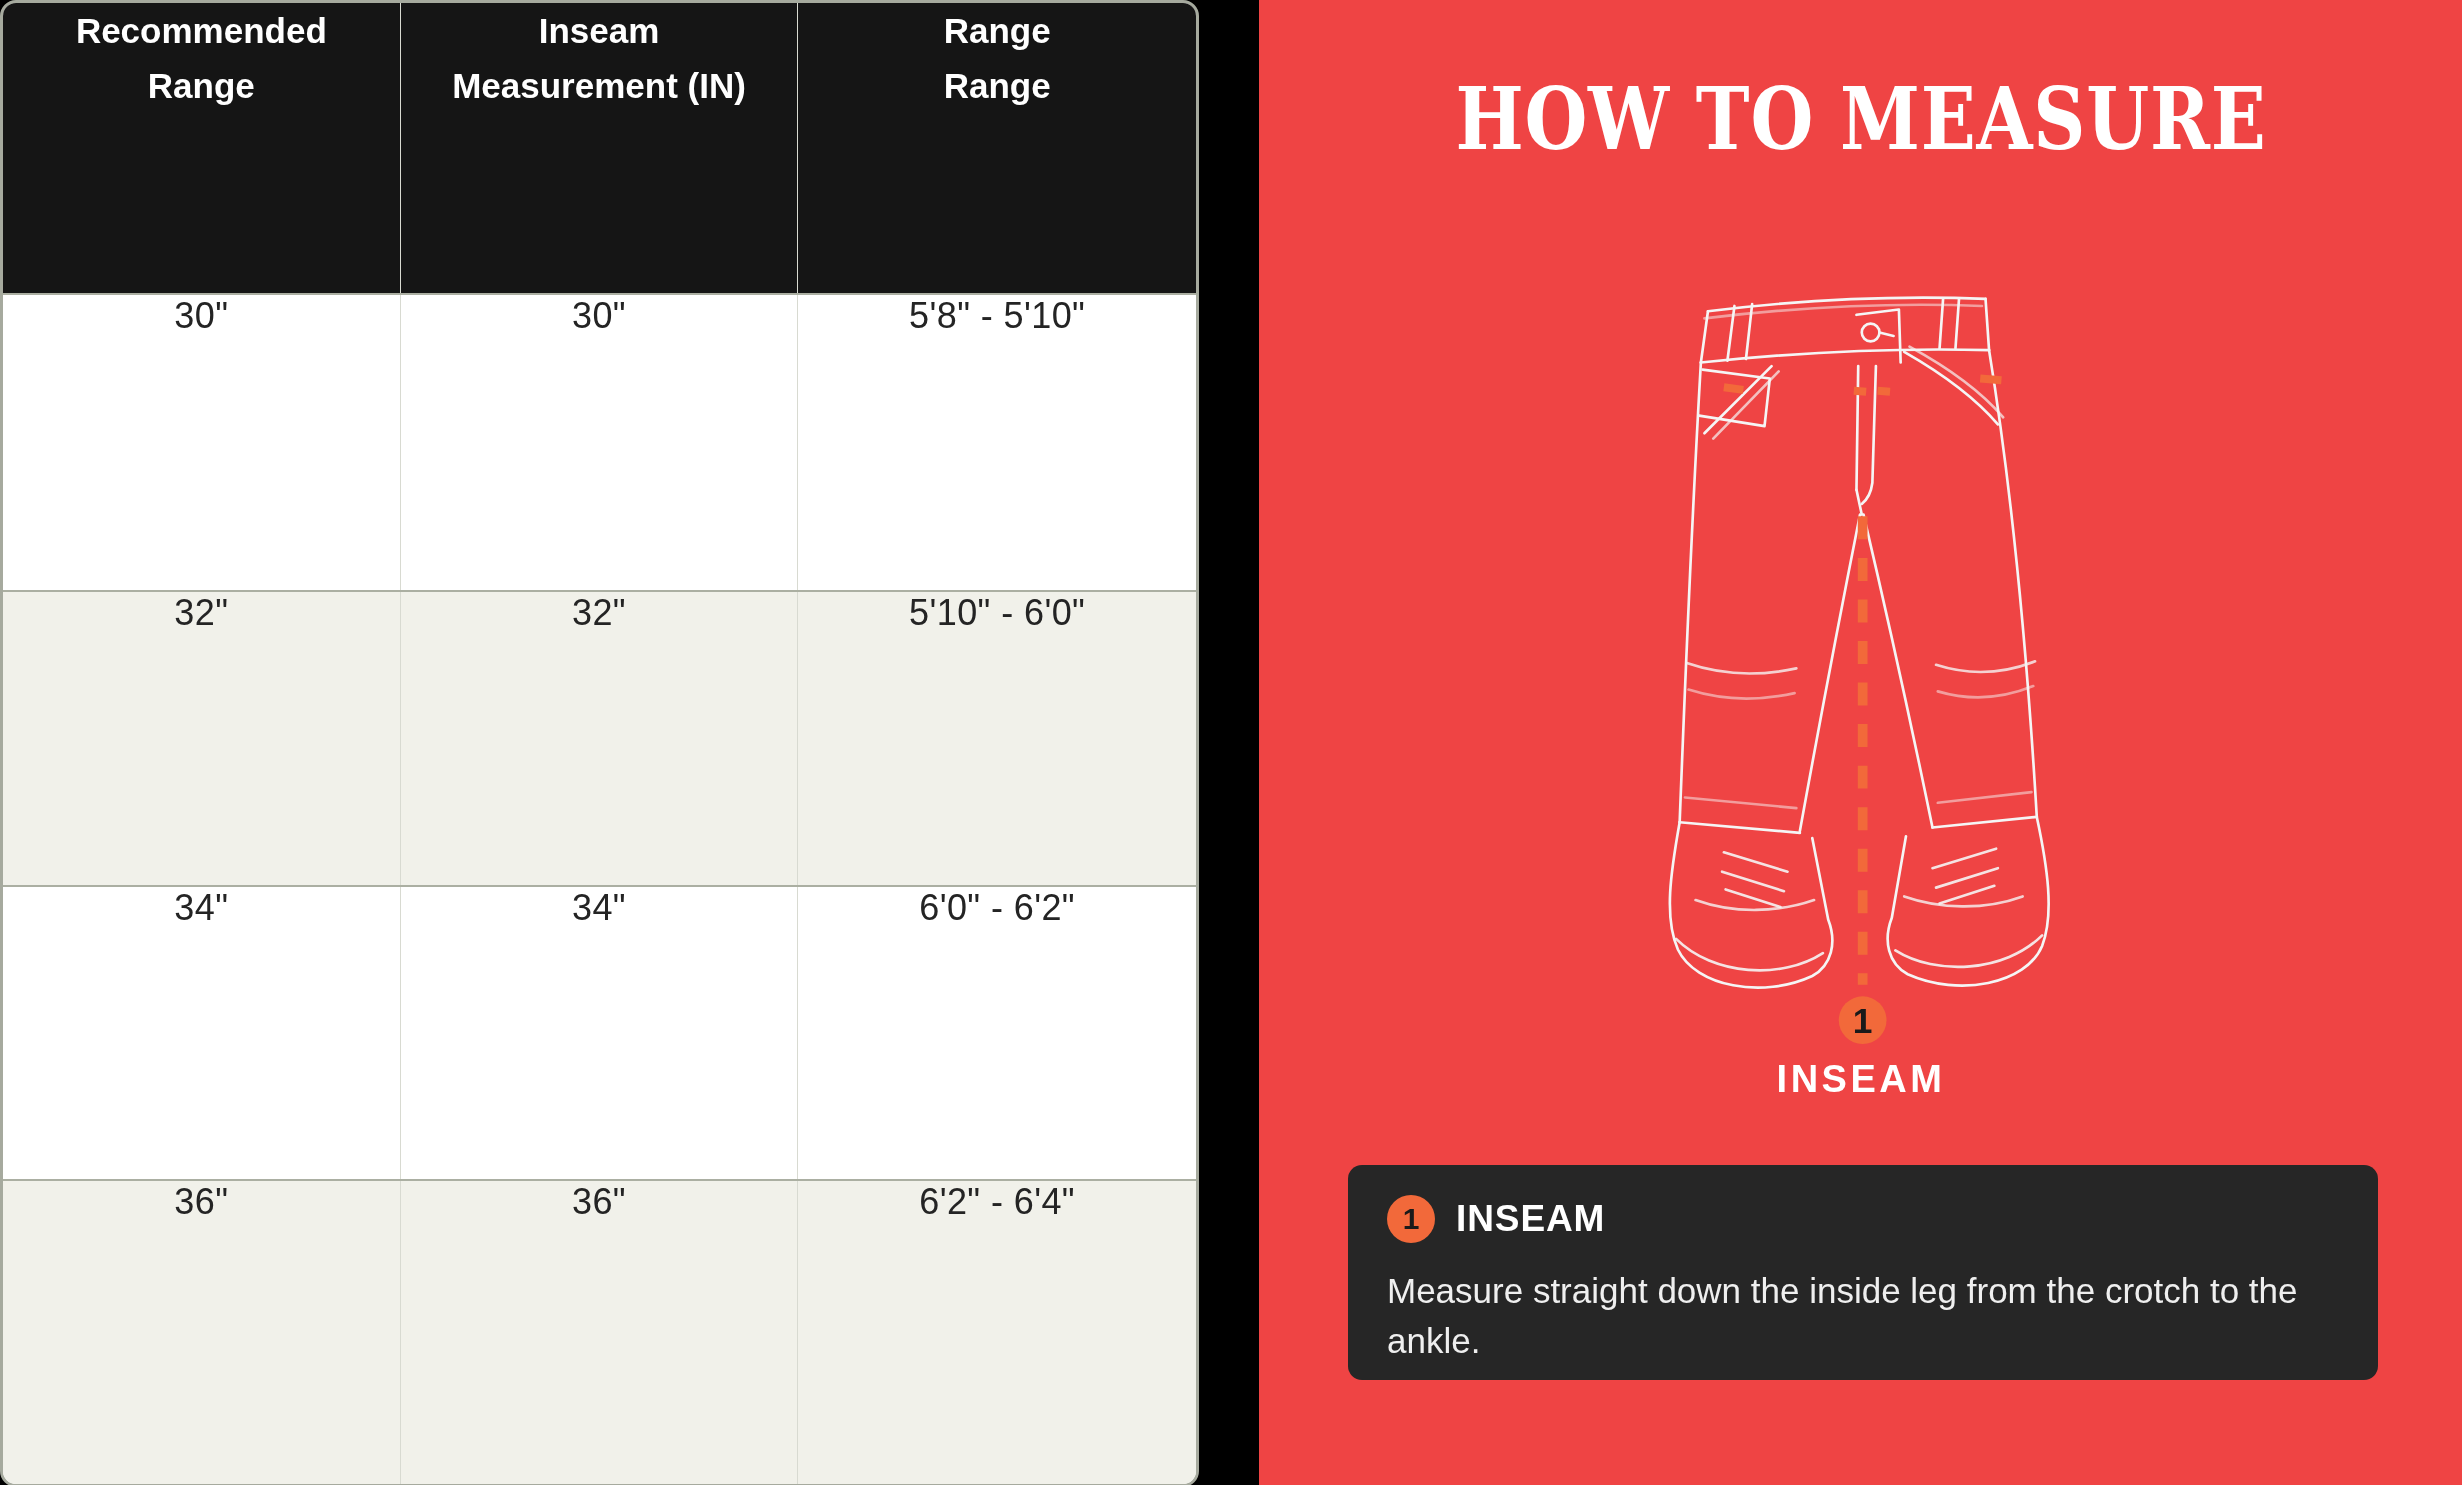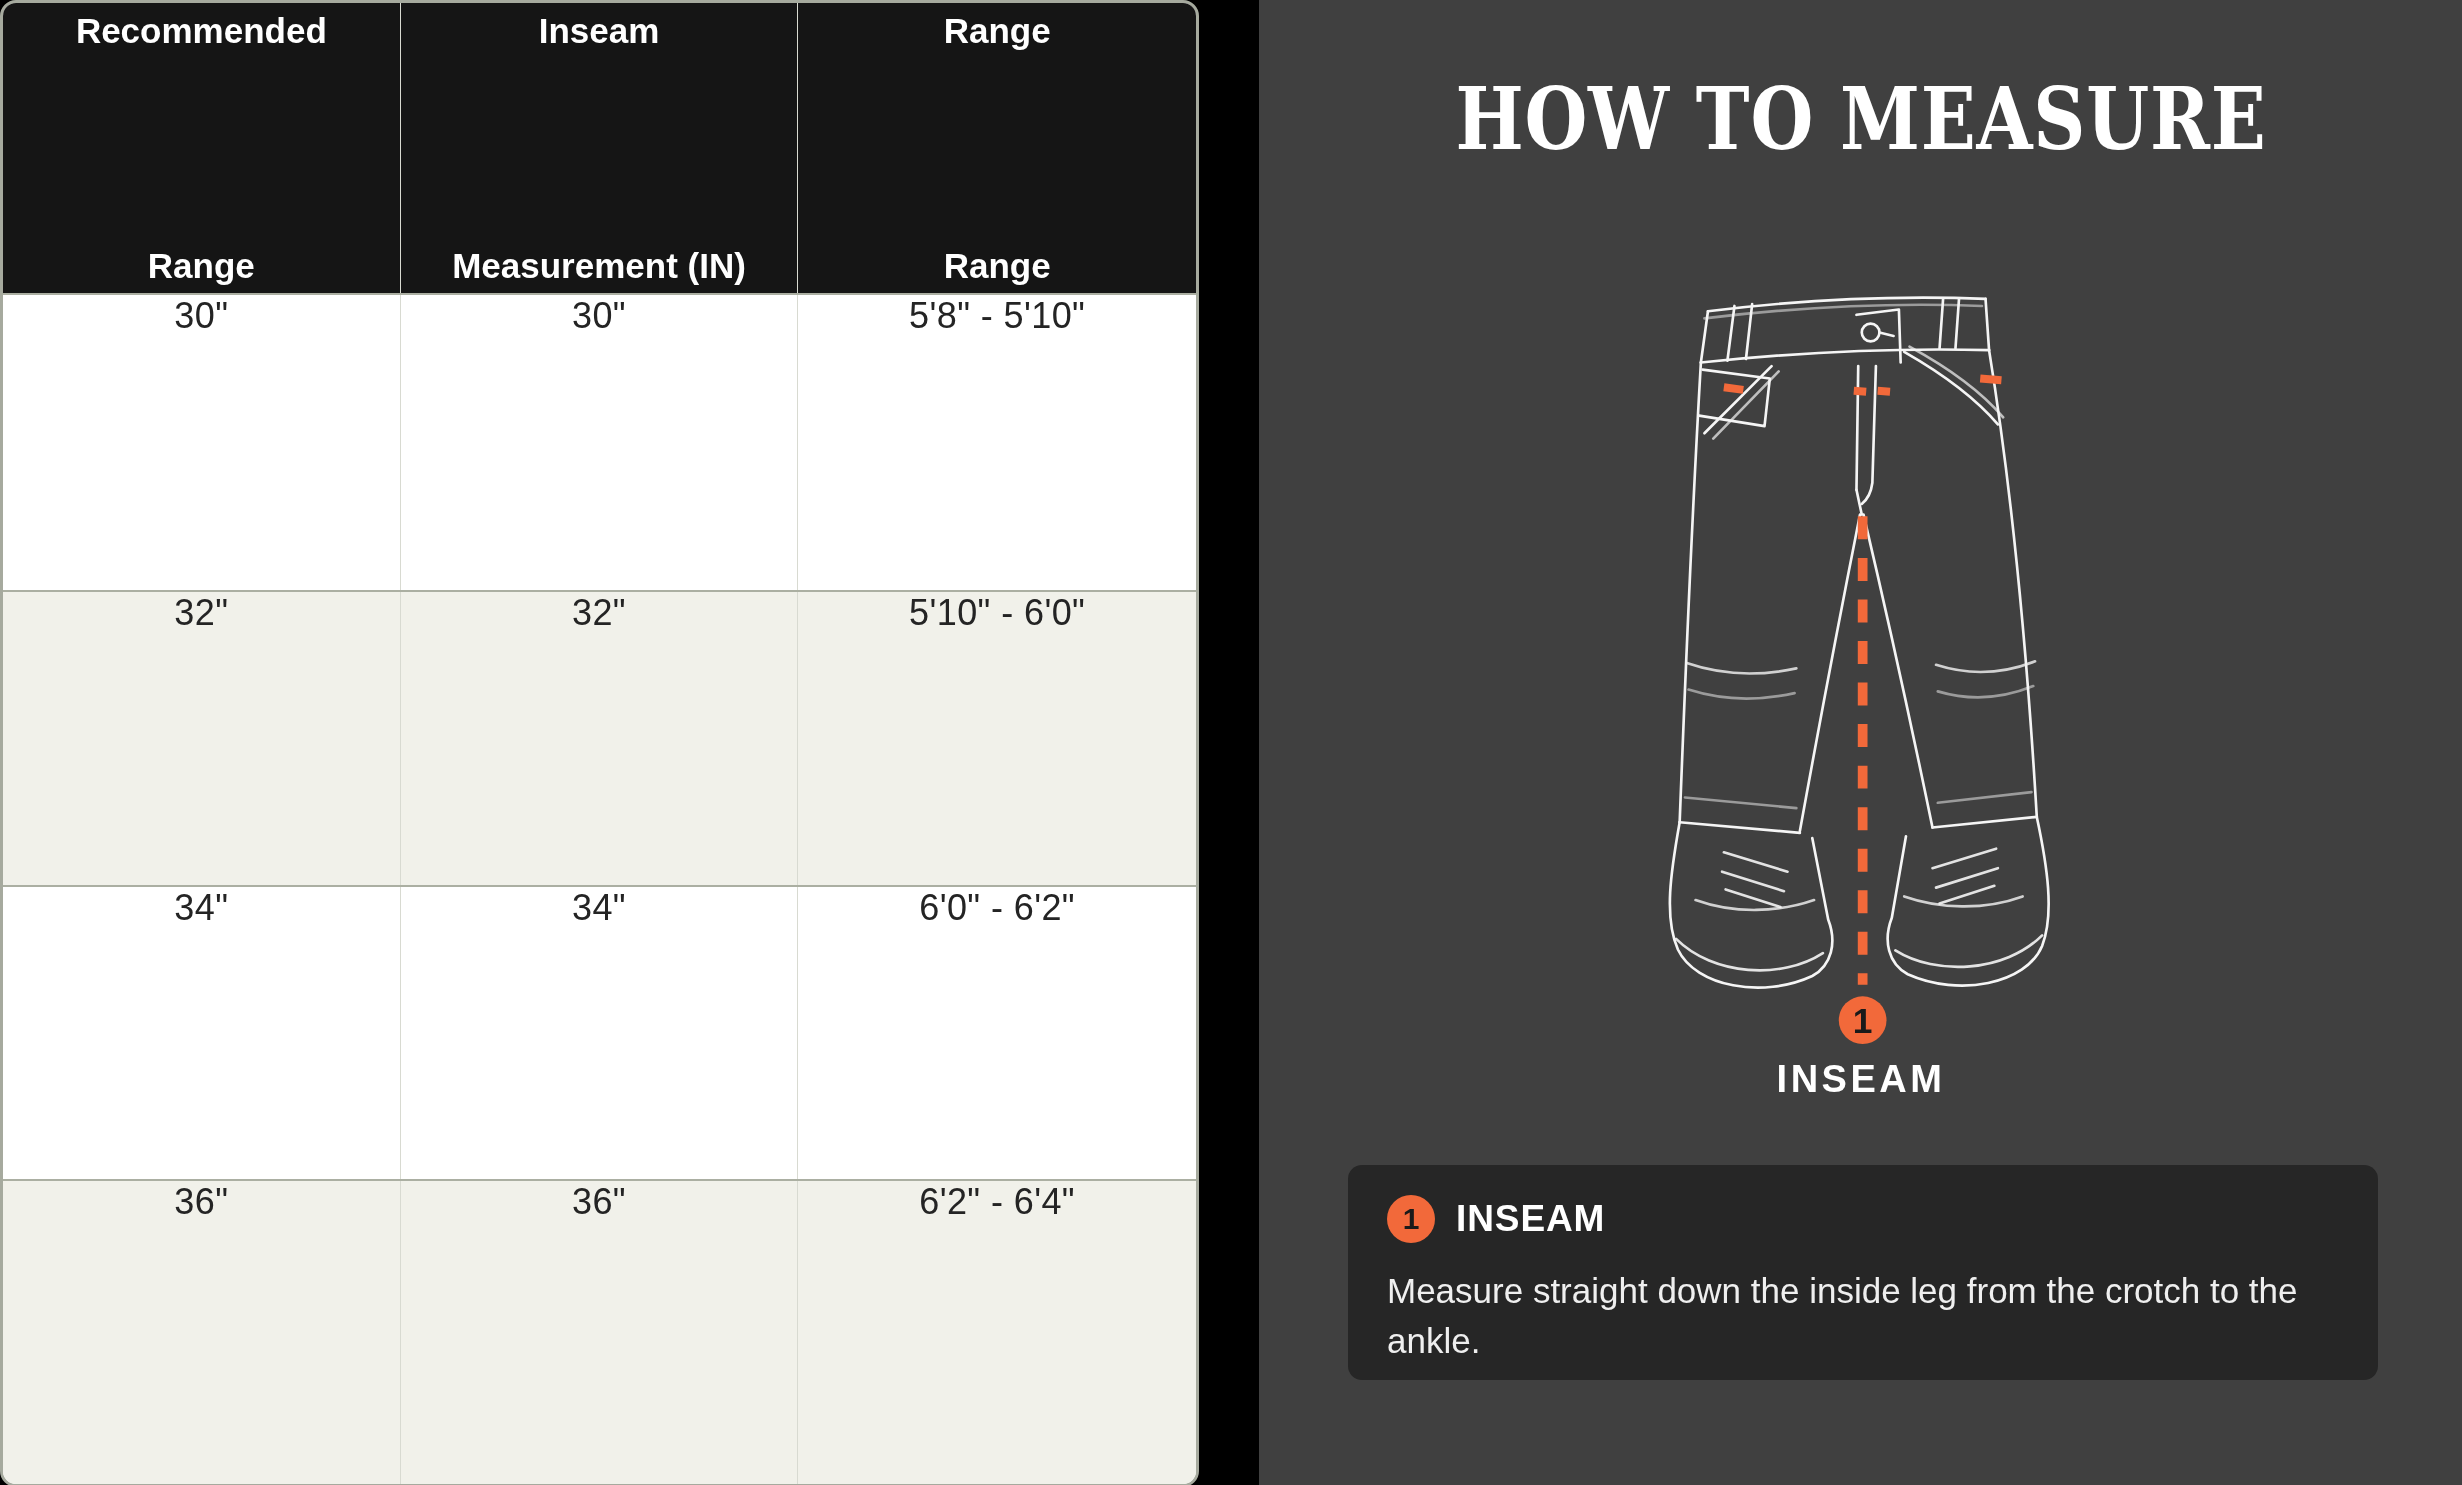--- a/index.html
+++ b/index.html
@@ -21,40 +21,40 @@
   }
   .t-row{display:grid;grid-template-columns:1fr 1fr 1fr;}
   .t-row.body{border-top:2.7px solid #ABAFA2;}
   .t-row.head{height:290px;}
   .t-row.r1{height:295px;}
   .t-row.r2{height:293px;}
   .t-row.r3{height:292px;}
   .t-row.r4{height:318px;}
   .cell{
     display:flex;flex-direction:column;
-    align-items:center;justify-content:space-between;
+    align-items:center;justify-content:flex-start;
     text-align:center;
     border-right:1.8px solid #D8DAD1;
   }
   .cell:last-child{border-right:none;}
   .head .cell{
     background:#151515;color:#fff;
     font-weight:bold;font-size:35px;line-height:1.58;
   }
   .body .cell{
     font-size:36px;color:#242424;letter-spacing:0.4px;
     background:#fff;
   }
   .t-row.alt .cell{background:#F1F1EA;}
 
   
   .measure-panel{
     position:absolute;left:1259px;top:0;
     width:1204px;height:1486px;
-    background:#404040;color:#fff;
+    background:#ef4444;color:#fff;
   }
   .panel-title{
     position:absolute;top:76px;left:0;width:100%;
     text-align:center;
     font-family:"DejaVu Serif", serif;
     font-weight:bold;font-size:86px;line-height:1;
     letter-spacing:0.9px;
     transform:scaleX(.84);
     white-space:nowrap;
   }

